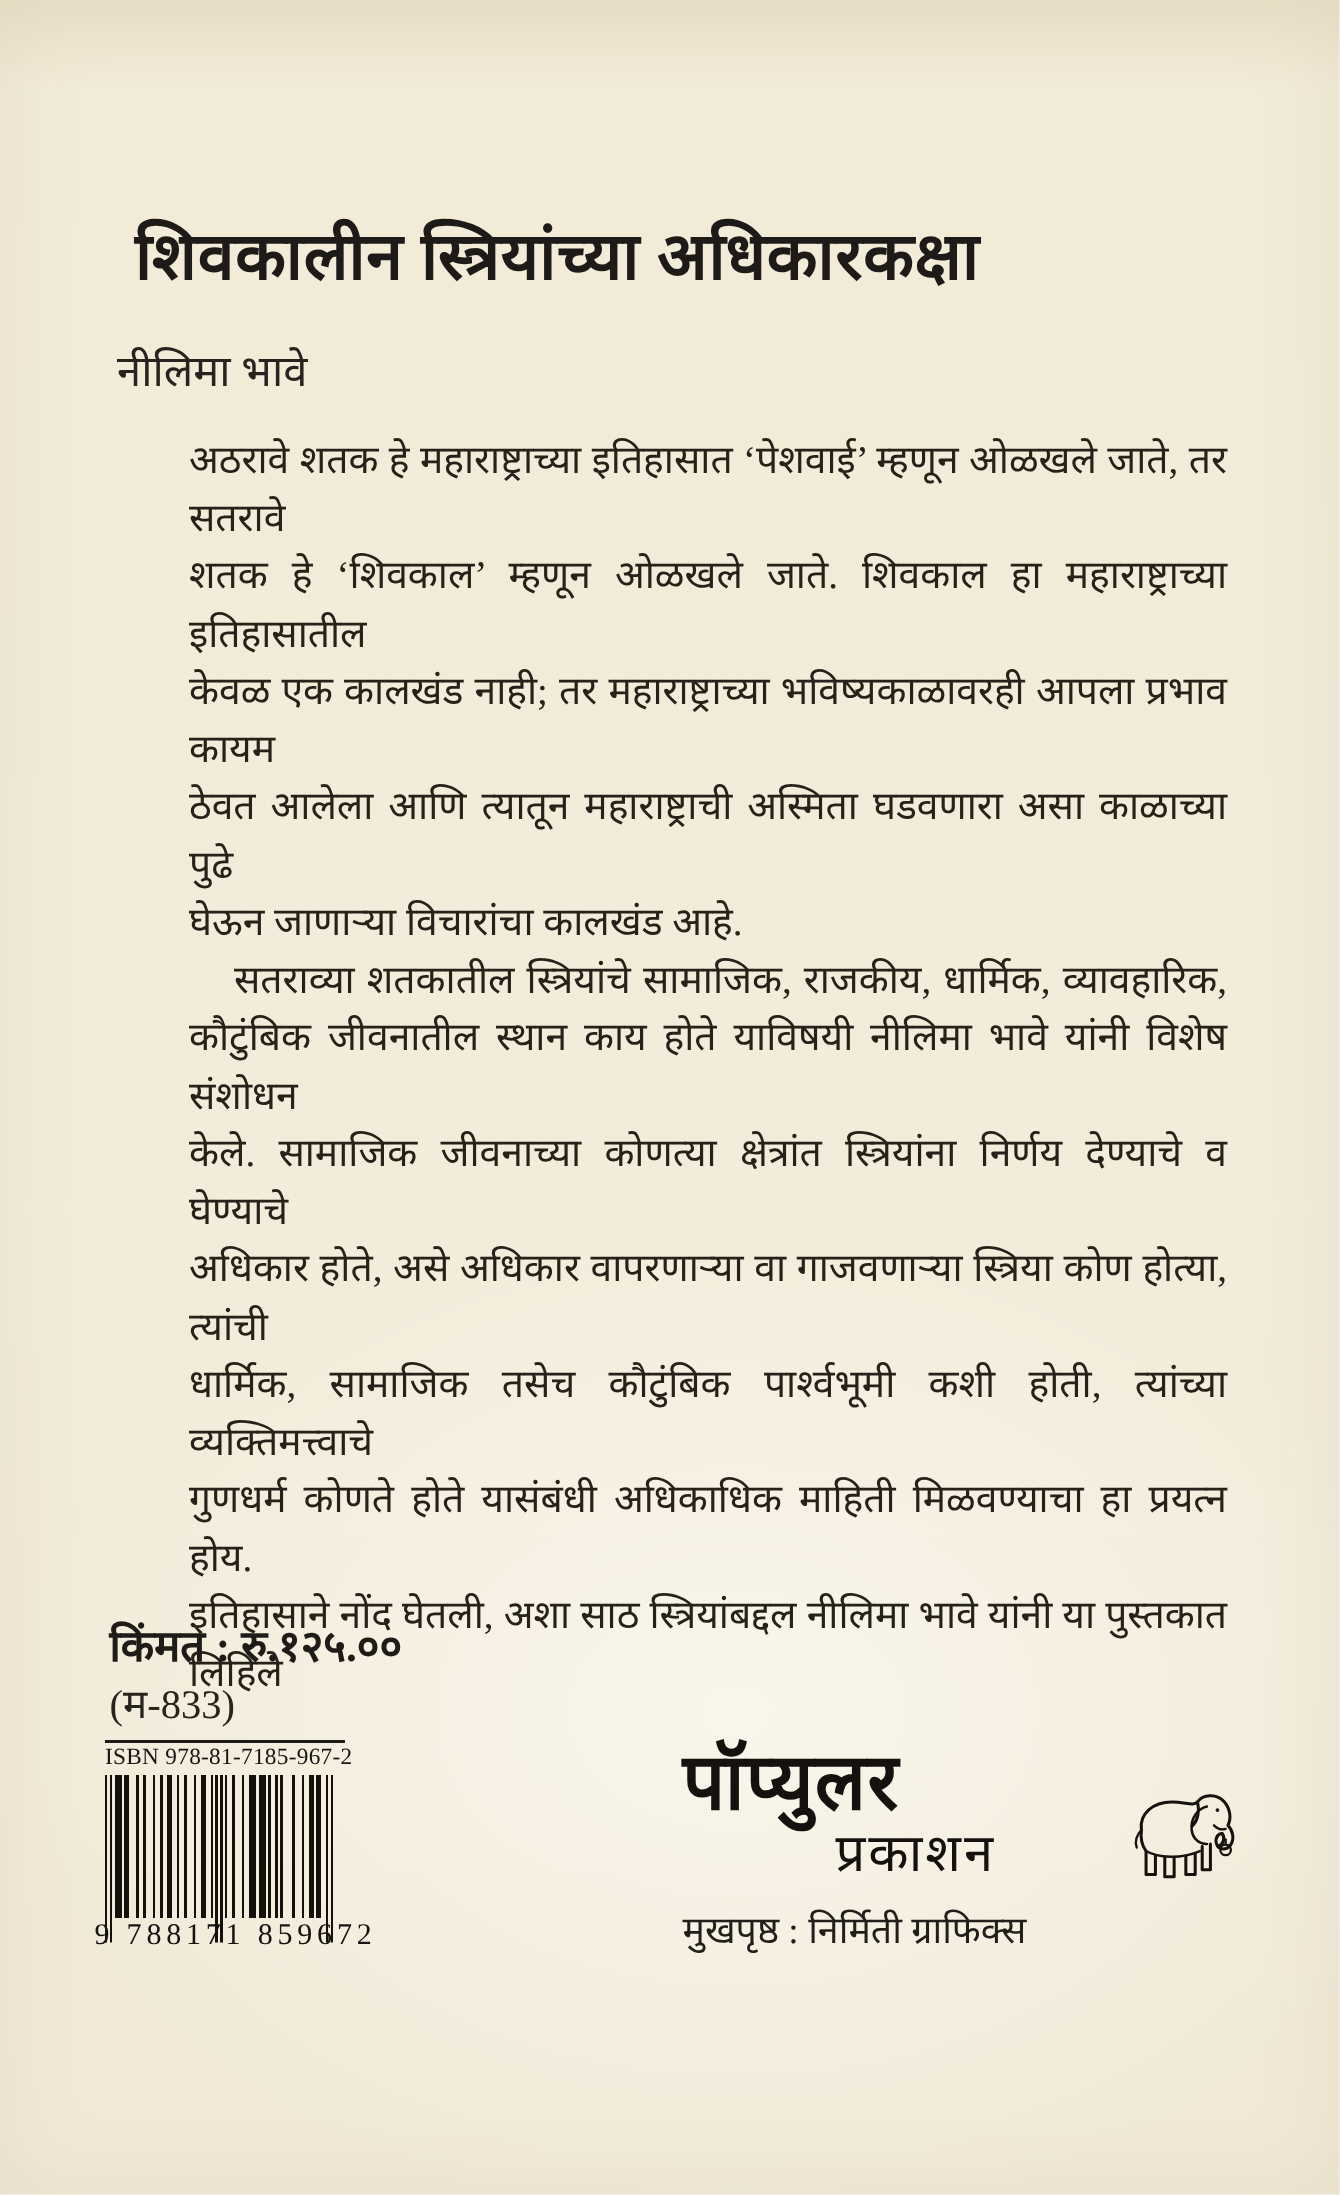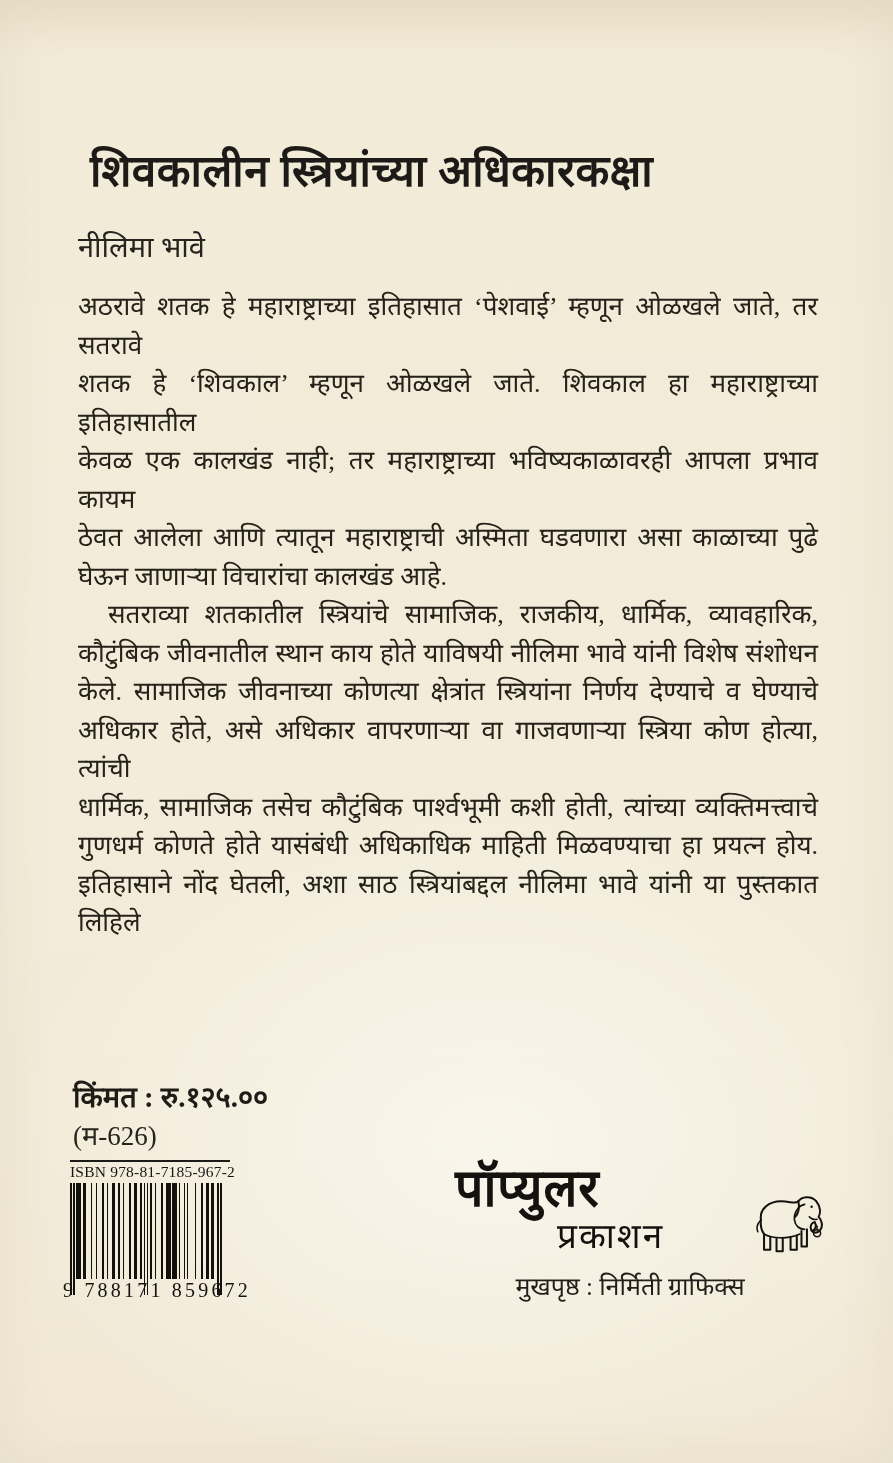--- a/index.html
+++ b/index.html
@@ -21,21 +21,21 @@
     letter-spacing:.5px;margin:12px;color:#1d1a17;
   }
   .author{
     position:absolute;left:78px;top:226px;width:500px;
     font-size:29px;font-weight:400;color:#27231e;
   }
   .synopsis{
     position:absolute;left:78px;top:288px;width:740px;
     font-size:26px;line-height:38.5px;color:#262219;
   }
-  .synopsis .line{text-align:justify;text-align-last:justify;}
+  .synopsis .line{text-align:justify;text-align-last:justify;margin-left:48px;}
   .synopsis .line.last{text-align-last:left;}
   .synopsis .line.indent{text-indent:30px;}
   .price{
     position:absolute;left:73px;top:1076px;
     font-size:29px;font-weight:700;color:#1f1c17;
   }
   .code{
     position:absolute;left:73px;top:1116px;
     font-size:27px;color:#27231d;
   }
@@ -61,21 +61,21 @@
   }
   .pub-line2{
     position:absolute;left:102px;top:56px;
     font-family:"DejaVu Sans","Liberation Sans",sans-serif;
     font-size:35px;line-height:35px;font-weight:400;color:#14110e;
     letter-spacing:2px;
   }
   .elephant{position:absolute;right:0;top:18px;width:82px;height:78px;}
   .credit{
     position:absolute;left:455px;top:1268px;width:350px;
-    font-size:25px;color:#221f1a;text-align:center;
+    font-size:25px;color:#221f1a;text-align:left;
   }
 </style>
 </head>
 <body>
 
 <div class="page">
 
   <h1 class="title">शिवकालीन स्त्रियांच्या अधिकारकक्षा</h1>
 
   <div class="author">नीलिमा भावे</div>
@@ -89,21 +89,21 @@
       <div class="line indent">सतराव्या शतकातील स्त्रियांचे सामाजिक, राजकीय, धार्मिक, व्यावहारिक,</div>
       <div class="line">कौटुंबिक जीवनातील स्थान काय होते याविषयी नीलिमा भावे यांनी विशेष संशोधन</div>
       <div class="line">केले. सामाजिक जीवनाच्या कोणत्या क्षेत्रांत स्त्रियांना निर्णय देण्याचे व घेण्याचे</div>
       <div class="line">अधिकार होते, असे अधिकार वापरणाऱ्या वा गाजवणाऱ्या स्त्रिया कोण होत्या, त्यांची</div>
       <div class="line">धार्मिक, सामाजिक तसेच कौटुंबिक पार्श्वभूमी कशी होती, त्यांच्या व्यक्तिमत्त्वाचे</div>
       <div class="line">गुणधर्म कोणते होते यासंबंधी अधिकाधिक माहिती मिळवण्याचा हा प्रयत्न होय.</div>
       <div class="line">इतिहासाने नोंद घेतली, अशा साठ स्त्रियांबद्दल नीलिमा भावे यांनी या पुस्तकात लिहिले</div>
     </div>
 
   <div class="price">किंमत : रु.१२५.००</div>
-  <div class="code">(म-626)</div>
+  <div class="code">(म-833)</div>
 
   <div class="isbn-block">
     <div class="isbn-rule"></div>
     <div class="isbn-text">ISBN 978-81-7185-967-2</div>
     <svg class="barcode-svg" id="barcode" viewBox="0 0 95 68" preserveAspectRatio="none" shape-rendering="crispEdges">
         <rect x="0" y="0" width="1" height="68" fill="#14110d"></rect>
         <rect x="2" y="0" width="1" height="68" fill="#14110d"></rect>
         <rect x="4" y="0" width="1" height="58" fill="#14110d"></rect>
         <rect x="5" y="0" width="1" height="58" fill="#14110d"></rect>
         <rect x="6" y="0" width="1" height="58" fill="#14110d"></rect>

